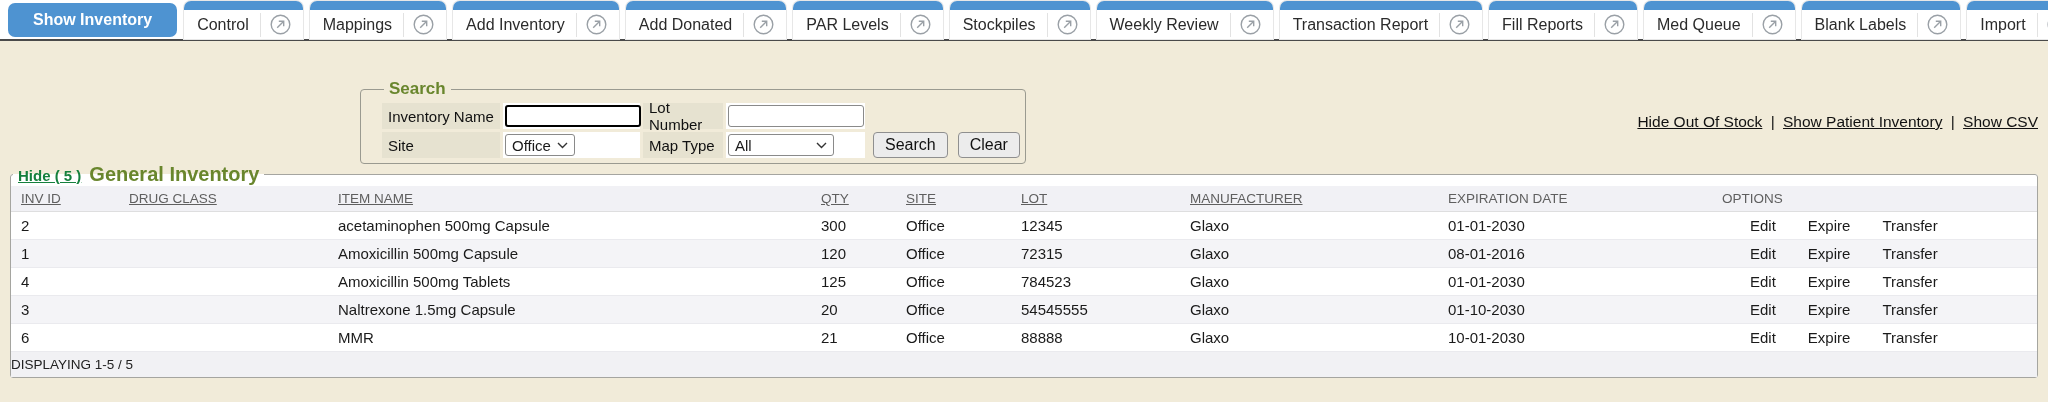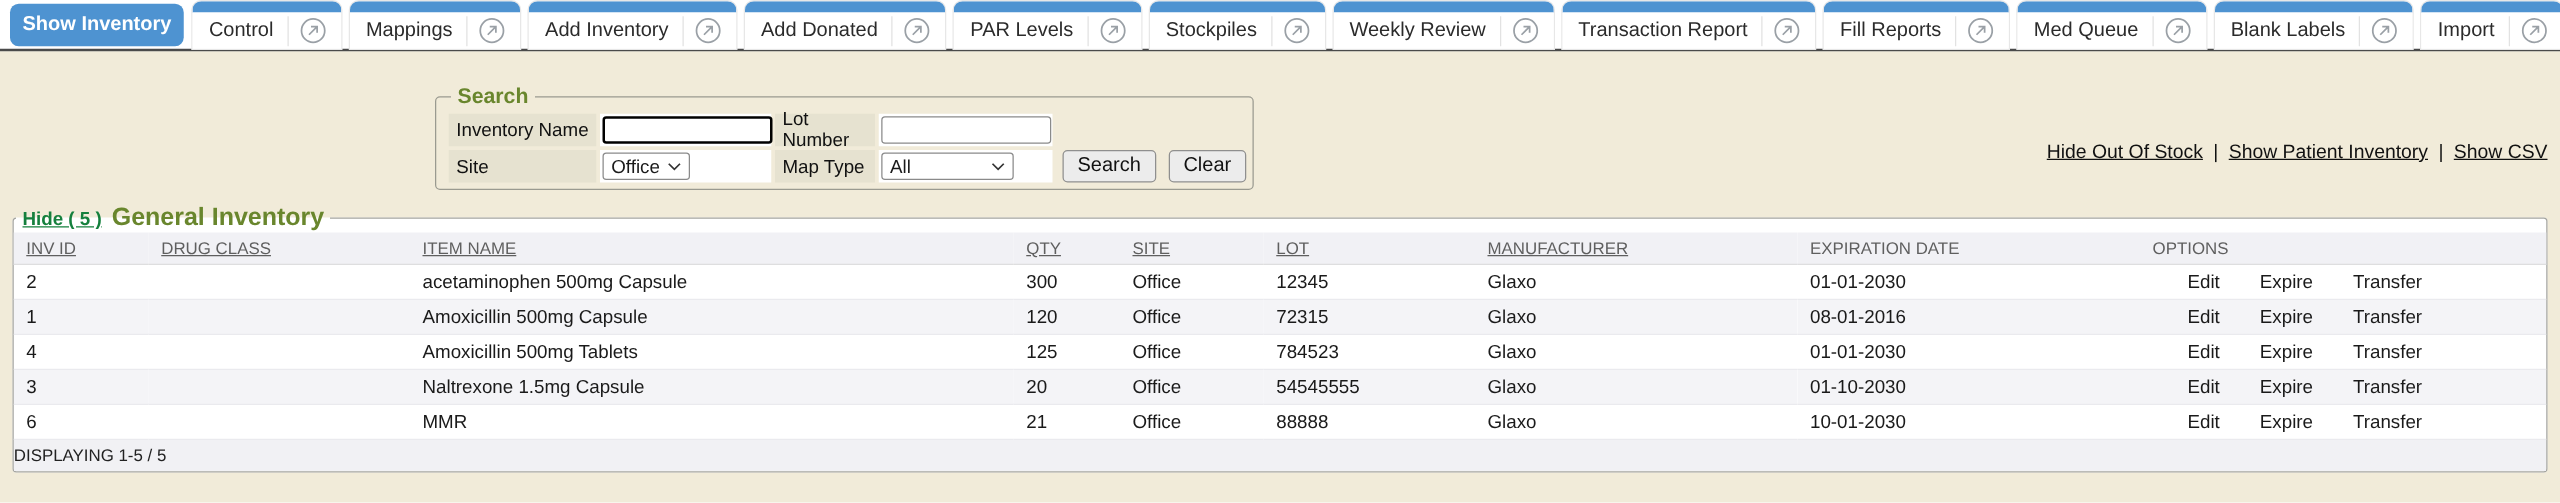--- a/index.html
+++ b/index.html
@@ -29,32 +29,32 @@
   .tab .tab-body {
     display: flex; align-items: center; height: 29px;
     padding: 0 3px 0 13px; background: #ffffff;
   }
   .tab .tab-label { font-size: 16px; color: #2b2b2b; white-space: nowrap; }
   .tab .tab-divider { width: 1px; height: 24px; background: #e2e2e2; margin: 0 8px 0 11px; }
   .tab .tab-icon { display: flex; align-items: center; padding-right: 8px; }
   .tab.active {
     background: #4e93d1; border-radius: 7px; box-shadow: none;
     height: 34px; margin-bottom: 2px;
-    flex-direction: row; align-items: center; padding: 0 10px;
+    flex-direction: row; align-items: center; padding: 0 25px;
   }
   .tab.active .tab-label { color: #ffffff; font-weight: bold; }
 
   
   .content { position: relative; height: 361px; }
 
   
   .search-fieldset {
     position: absolute; left: 348px; top: 26px; width: 630px;
     border: 1px solid #9a9a90; border-radius: 4px;
-    padding: 4px 5px 5px 10px; margin: 0;
+    padding: 4px 5px 5px 21px; margin: 12px;
   }
   .search-fieldset legend {
     color: #69862d; font-weight: bold; font-size: 17px;
     padding: 0 5px; margin-left: 2px;
   }
   .search-grid {
     display: grid;
     grid-template-columns: 118px 137px 80px 139px 1fr;
     grid-auto-rows: 26px; gap: 3px; align-items: stretch;
   }

